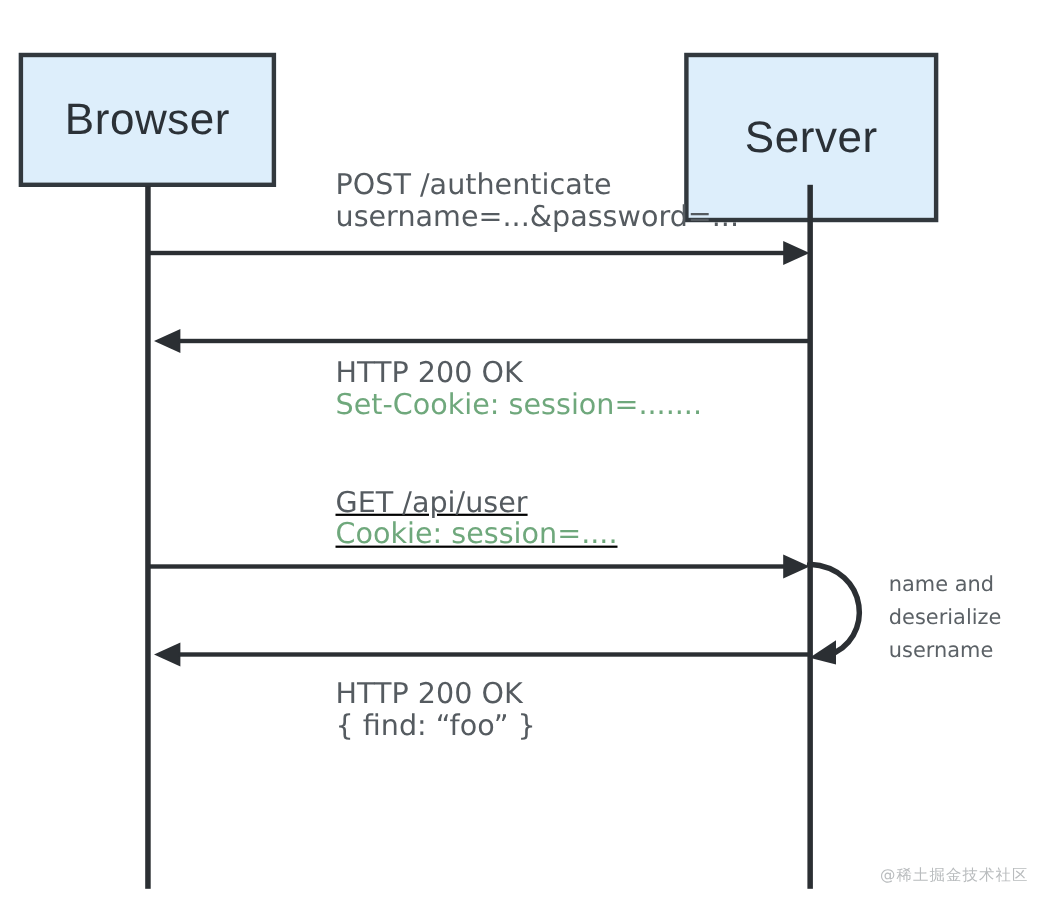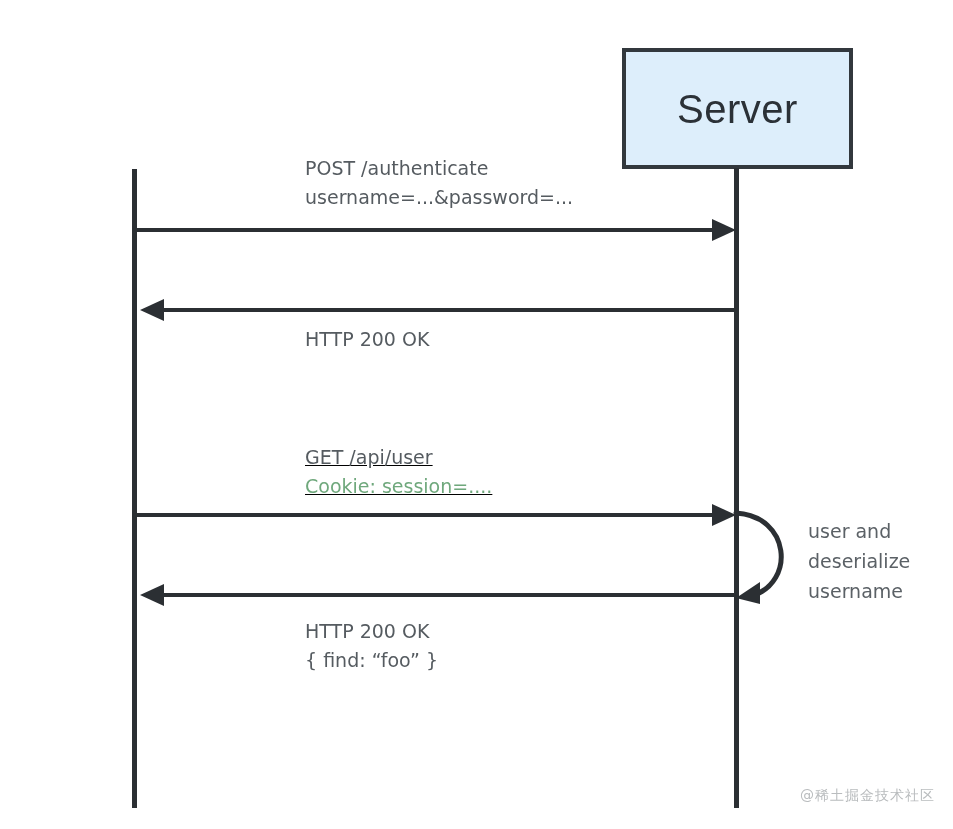--- a/index.html
+++ b/index.html
@@ -31,21 +31,21 @@
   }
   .participant .ptitle {
     font-family: "Liberation Sans", "DejaVu Sans", sans-serif;
     font-size: 40px;
     font-weight: 400;
     color: #2b3137;
     letter-spacing: 0.5px;
     line-height: 1;
   }
   #browser-box { left: 17px;  top: 48px; width: 234px; height: 122px; }
-  #server-box  { left: 622px; top: 48px; width: 231px; height: 121px; }
+  #server-box  { left: 622px; top: 48px; width: 231px; height: 154px; }
 
   
   .lifeline {
     position: absolute;
     width: 5px;
     background: #2b2f33;
   }
   #browser-lifeline { left: 132px; top: 169px; height: 639px; }
   #server-lifeline  { left: 734px; top: 168px; height: 640px; }
 
@@ -69,21 +69,21 @@
     border-left: 24px solid #2b2f33;
   }
   .arrowhead.left {
     border-right: 24px solid #2b2f33;
   }
 
   
   .label-block {
     position: absolute;
     font-family: "DejaVu Sans", "Liberation Sans", sans-serif;
-    font-size: 19px;
+    font-size: 26px;
     line-height: 29px;
     white-space: nowrap;
   }
   .label-block .l-primary { color: #555b60; }
   .label-block .l-cookie  { color: #6fa87c; }
 
   
   #self-call {
     position: absolute;
     left: 730px;
@@ -112,20 +112,23 @@
     color: #b9bcbe;
     letter-spacing: 1px;
     white-space: nowrap;
   }
 </style>
 </head>
 <body>
 
 <div id="canvas">
 
+  <div class="participant" id="browser-box">
+    <span class="ptitle">Browser</span>
+  </div>
   <div class="lifeline" id="browser-lifeline"></div>
 
   <div class="participant" id="server-box">
     <span class="ptitle">Server</span>
   </div>
   <div class="lifeline" id="server-lifeline"></div>
 
   <div class="label-block" style="left:305px; top:154px;">
     <div class="l-primary">POST /authenticate</div>
     <div class="l-primary">username=...&amp;password=...</div>
@@ -136,38 +139,39 @@
     <div class="arrowhead right" style="left:576px;"></div>
   </div>
 
   <div class="message" style="left:140px; top:298px; width:596px;">
     <div class="arrowhead left" style="left:0;"></div>
     <div class="msg-line" style="left:22px; width:574px;"></div>
   </div>
 
   <div class="label-block" style="left:305px; top:325px;">
     <div class="l-primary">HTTP 200 OK</div>
+    <div class="l-cookie">Set-Cookie: session=.......</div>
   </div>
 
   <div class="label-block" style="left:305px; top:443px;text-decoration:underline;">
     <div class="l-primary">GET /api/user</div>
     <div class="l-cookie">Cookie: session=....</div>
   </div>
 
   <div class="message" style="left:136px; top:503px; width:600px;">
     <div class="msg-line" style="left:0; width:578px;"></div>
     <div class="arrowhead right" style="left:576px;"></div>
   </div>
 
   <svg id="self-call" viewBox="0 0 90 110">
     <path d="M 6 13 C 60 16, 66 82, 22 96" fill="none" stroke="#2b2f33" stroke-width="5" stroke-linecap="round"></path>
     <polygon points="30,82 30,104 6,98" fill="#2b2f33"></polygon>
   </svg>
   <div id="self-call-label">
-    <div>user and</div>
+    <div>name and</div>
     <div>deserialize</div>
     <div>username</div>
   </div>
 
   <div class="message" style="left:140px; top:583px; width:596px;">
     <div class="arrowhead left" style="left:0;"></div>
     <div class="msg-line" style="left:22px; width:574px;"></div>
   </div>
 
   <div class="label-block" style="left:305px; top:617px;">

